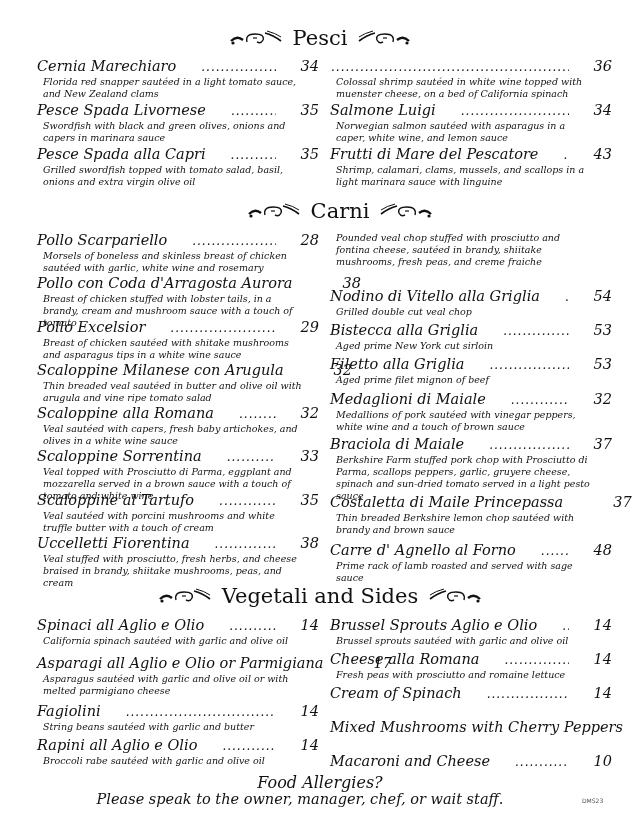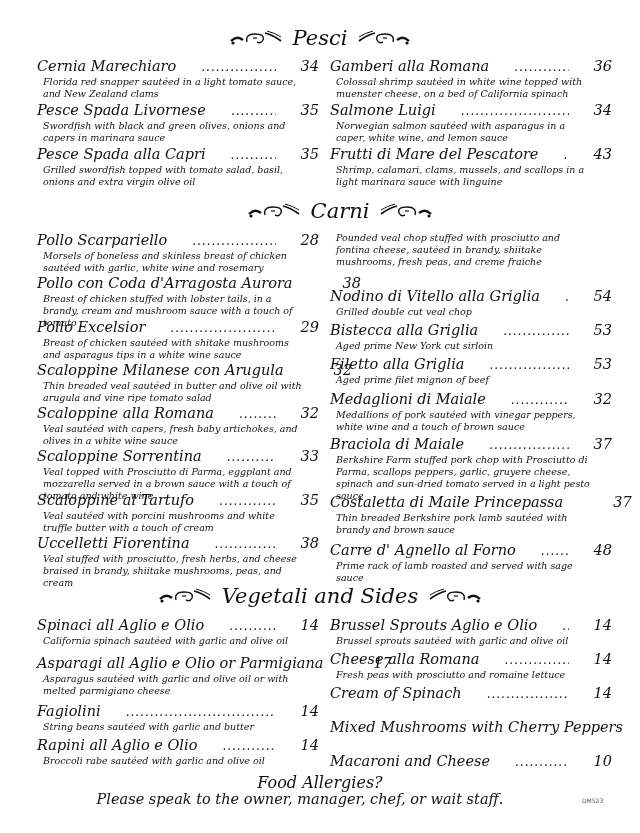--- a/index.html
+++ b/index.html
@@ -1,19 +1,19 @@
 <!DOCTYPE html>
 <html><head>
 <meta charset="utf-8">
 <style>
   html, body { margin:0; padding:0; background:#ffffff; }
   body { width:640px; height:833px; position:relative; overflow:hidden;
          font-family:"DejaVu Serif", serif; color:#111; }
   .section-header { position:absolute; left:0; width:640px; text-align:center;
-         font-style:italic; font-size:21px; white-space:nowrap; }
+         font-size:21px; white-space:nowrap; }
   .section-header .orn { display:inline-block; vertical-align:middle; width:56px; height:18px; }
   .section-header .title { display:inline-block; vertical-align:middle; margin:0 10px; }
   .col { position:absolute; width:282px; }
   .item { position:absolute; left:0; width:282px; }
   .name-row { display:flex; align-items:baseline; font-style:italic; font-size:14.5px; line-height:17px;gap:24px; }
   .name { white-space:nowrap; }
   .dots { flex:1; overflow:hidden; white-space:nowrap; font-size:12px; letter-spacing:1px; margin:0 1px; }
   .dots::after { content:"................................................................................................................................................"; }
   .price { white-space:nowrap; }
   .desc { font-style:italic; font-size:9.5px; line-height:12px; margin-left:6px; width:260px; }
@@ -67,21 +67,20 @@
         <span class="dots"></span>
         <span class="price">35</span>
       </div>
       <div class="desc">Grilled swordfish topped with tomato salad, basil, onions and extra virgin olive oil</div>
     </div>
 </div>
 
 <div class="col" style="left:330px; top:58px;">
   <div class="item" style="top:0px">
       <div class="name-row">
-        <span class="name">Gamberi alla Romana</span>
         <span class="dots"></span>
         <span class="price">36</span>
       </div>
       <div class="desc">Colossal shrimp sautéed in white wine topped with muenster cheese, on a bed of California spinach</div>
     </div>
   <div class="item" style="top:44px">
       <div class="name-row">
         <span class="name">Salmone Luigi</span>
         <span class="dots"></span>
         <span class="price">34</span>
@@ -216,21 +215,21 @@
         <span class="price">37</span>
       </div>
       <div class="desc">Berkshire Farm stuffed pork chop with Prosciutto di Parma, scallops peppers, garlic, gruyere cheese, spinach and sun-dried tomato served in a light pesto sauce</div>
     </div>
   <div class="item" style="top:262px">
       <div class="name-row">
         <span class="name">Costaletta di Maile Princepassa</span>
         <span class="dots"></span>
         <span class="price">37</span>
       </div>
-      <div class="desc">Thin breaded Berkshire pork lamb sautéed with brandy and brown sauce</div>
+      <div class="desc">Thin breaded Berkshire lemon chop sautéed with brandy and brown sauce</div>
     </div>
   <div class="item" style="top:310px">
       <div class="name-row">
         <span class="name">Carre d' Agnello al Forno</span>
         <span class="dots"></span>
         <span class="price">48</span>
       </div>
       <div class="desc">Prime rack of lamb roasted and served with sage sauce</div>
     </div>
 </div>

